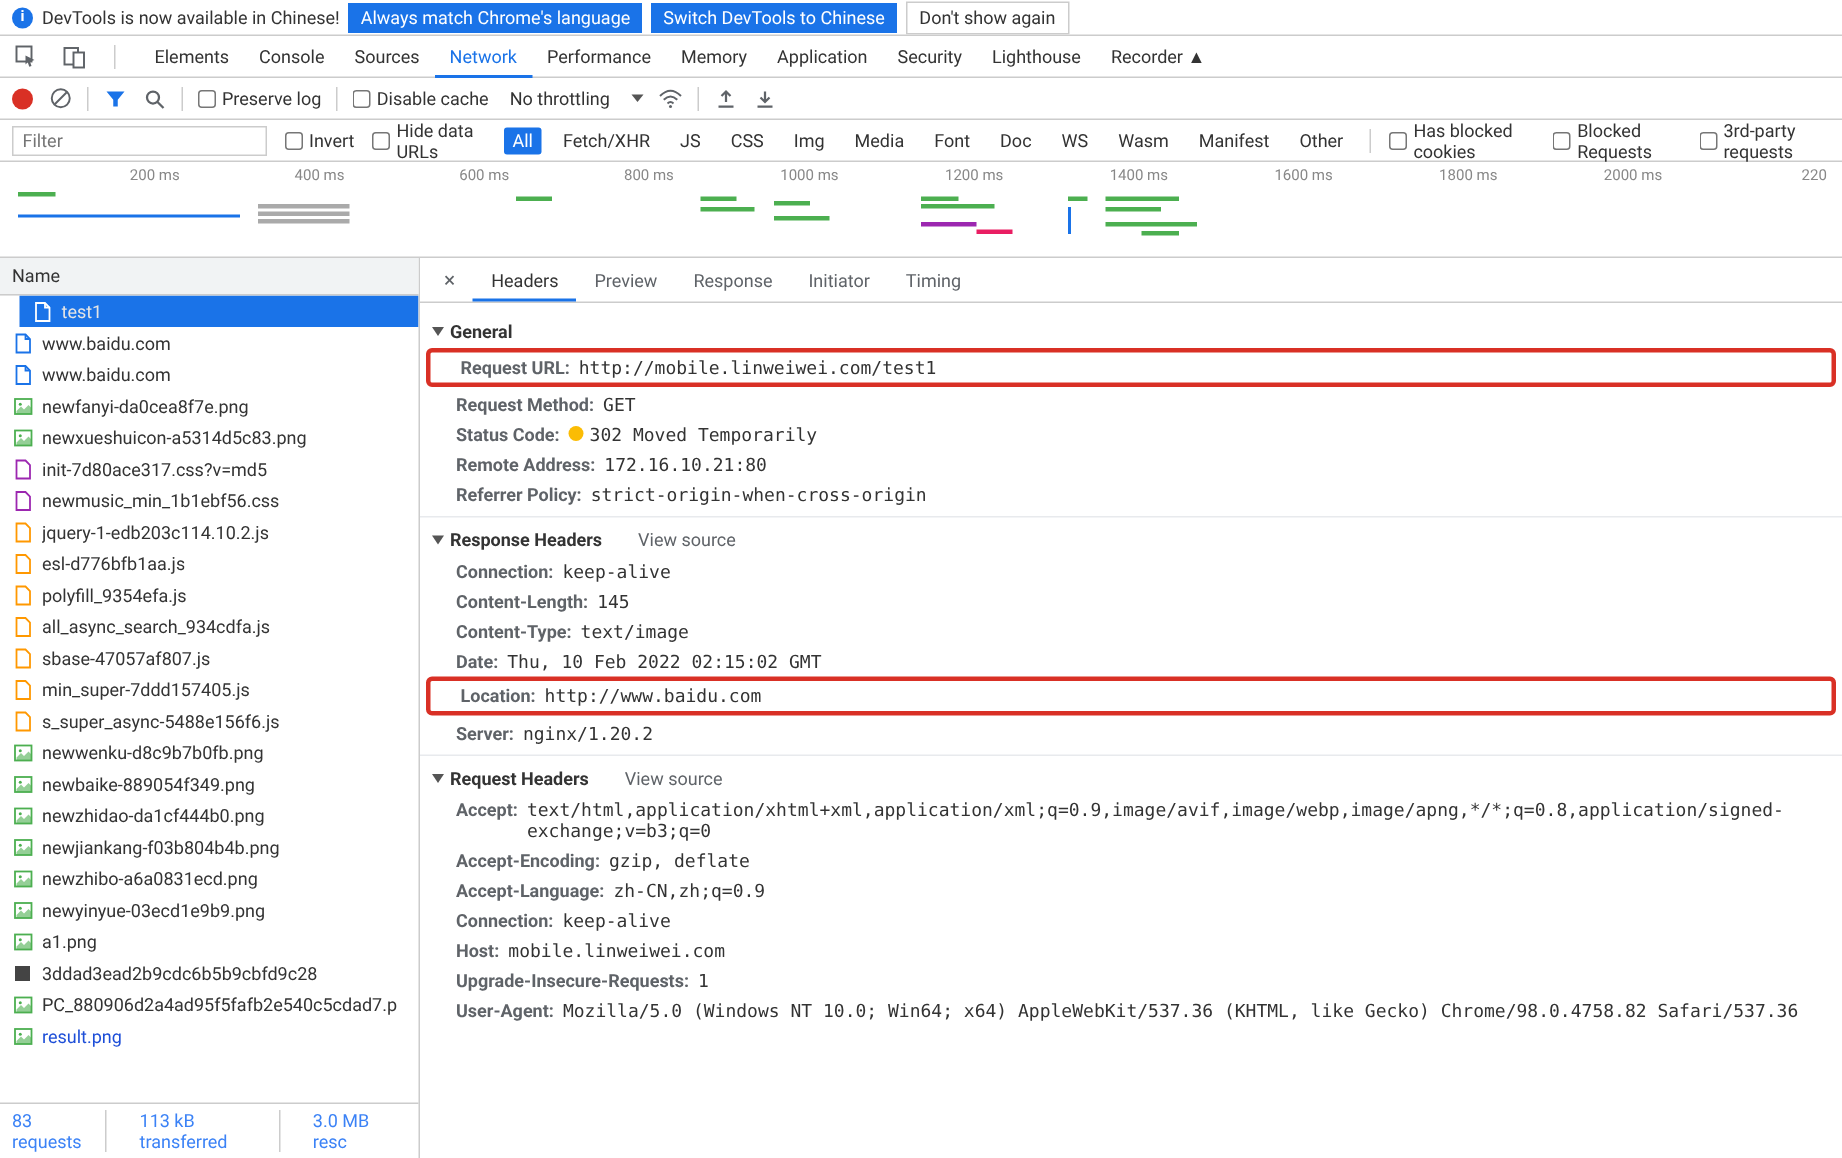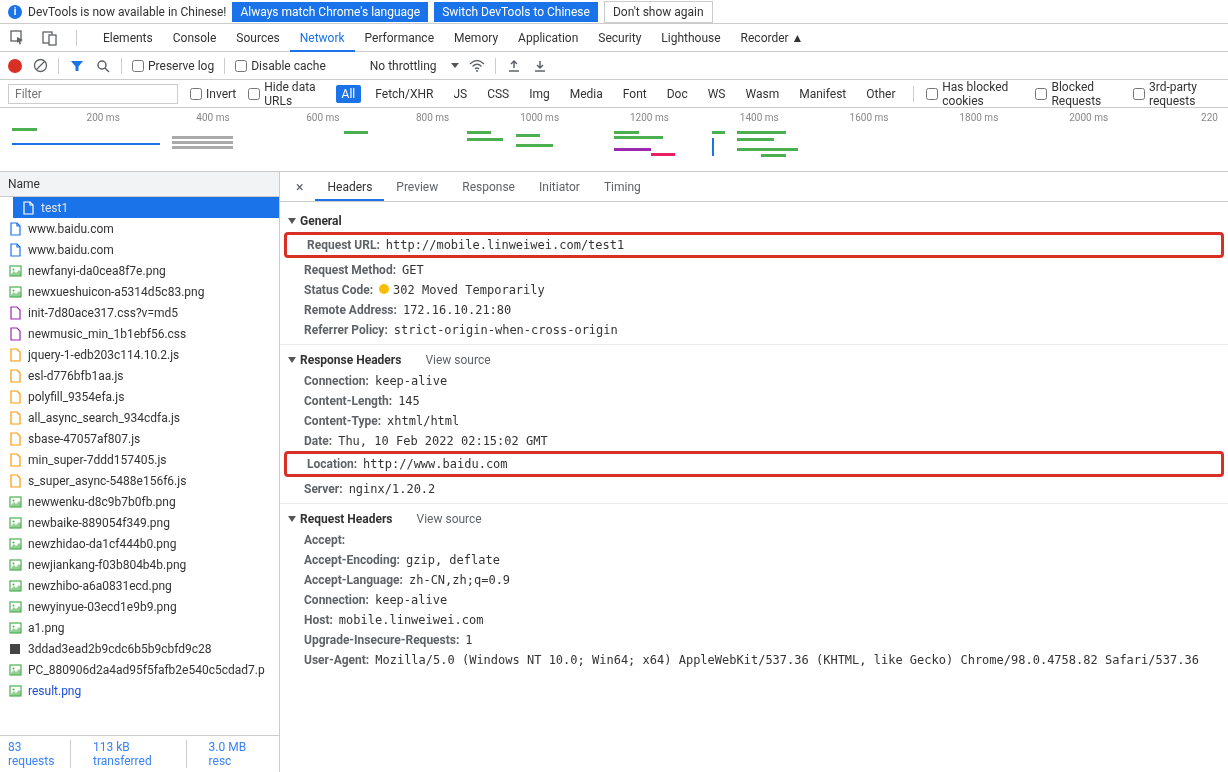--- a/index.html
+++ b/index.html
@@ -15,21 +15,21 @@
 .tab-item { padding: 6px 10px; cursor: pointer; color: #333; position: relative; }
 .tab-item.active { color: #1a73e8; }
 .tab-item.active::after { content: ""; position: absolute; left: 0; right: 0; bottom: -1px; height: 2px; background: #1a73e8; }
 .toolbar { display: flex; align-items: center; height: 28px; border-bottom: 1px solid #ccc; padding: 0 8px; gap: 10px; }
 .rec-dot { width: 14px; height: 14px; border-radius: 50%; background: #d93025; }
 .tb-icon { width: 16px; height: 16px; display: inline-flex; align-items: center; justify-content: center; color: #5f6368; cursor: pointer; }
 .tb-icon.blue { color: #1a73e8; }
 .tb-sep { width: 1px; height: 16px; background: #ccc; }
 .tb-label { display: flex; align-items: center; gap: 4px; color: #333; }
 .tb-check { width: 12px; height: 12px; }
-.tb-select { color: #333; padding: 2px 4px; margin-left: 30px; }
+.tb-select { color: #333; padding: 2px 4px; }
 .tb-dropdown { width: 0; height: 0; border-left: 4px solid transparent; border-right: 4px solid transparent; border-top: 5px solid #555; }
 .filter-row { display: flex; align-items: center; height: 28px; border-bottom: 1px solid #ccc; padding: 0 8px; gap: 12px; }
 .filter-input { flex: 0 0 170px; border: 1px solid #ccc; padding: 2px 6px; font-size: 12px; height: 20px; }
 .filter-chip { padding: 2px 6px; cursor: pointer; color: #333; }
 .filter-chip.active { background: #1a73e8; color: #fff; border-radius: 2px; }
 .tb-sep2 { width: 1px; height: 16px; background: #ccc; }
 .timeline { height: 64px; border-bottom: 1px solid #ccc; position: relative; overflow: hidden; }
 .time-marks { display: flex; position: absolute; top: 4px; left: 0; right: 0; justify-content: space-between; padding: 0 10px; }
 .time-mark { font-size: 10px; color: #888; width: 110px; text-align: right; }
 .time-bars { position: absolute; top: 20px; left: 0; right: 0; bottom: 0; }
@@ -510,41 +510,42 @@
           <div class="kv">
             <span class="kv-key">Connection:</span>
             <span class="kv-val">keep-alive</span>
           </div>
           <div class="kv">
             <span class="kv-key">Content-Length:</span>
             <span class="kv-val">145</span>
           </div>
           <div class="kv">
             <span class="kv-key">Content-Type:</span>
-            <span class="kv-val">xhtml/html</span>
+            <span class="kv-val">text/image</span>
           </div>
           <div class="kv">
             <span class="kv-key">Date:</span>
             <span class="kv-val">Thu, 10 Feb 2022 02:15:02 GMT</span>
           </div>
           <div class="red-box">
             <div class="kv">
               <span class="kv-key">Location:</span>
               <span class="kv-val">http://www.baidu.com</span>
             </div>
           </div>
           <div class="kv">
             <span class="kv-key">Server:</span>
             <span class="kv-val">nginx/1.20.2</span>
           </div>
         </div>
         <div class="sec-wrap">
           <div class="sec-hdr"><span class="sec-arrow"></span>Request Headers<span class="sec-link">View source</span></div>
           <div class="kv">
             <span class="kv-key">Accept:</span>
+            <span class="kv-val">text/html,application/xhtml+xml,application/xml;q=0.9,image/avif,image/webp,image/apng,*/*;q=0.8,application/signed-exchange;v=b3;q=0</span>
           </div>
           <div class="kv">
             <span class="kv-key">Accept-Encoding:</span>
             <span class="kv-val">gzip, deflate</span>
           </div>
           <div class="kv">
             <span class="kv-key">Accept-Language:</span>
             <span class="kv-val">zh-CN,zh;q=0.9</span>
           </div>
           <div class="kv">

